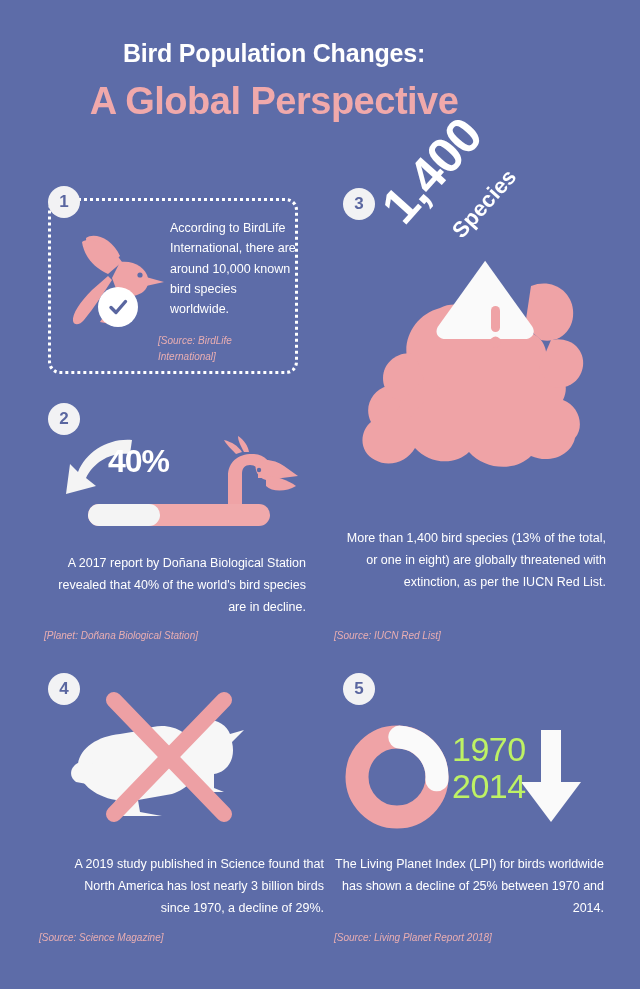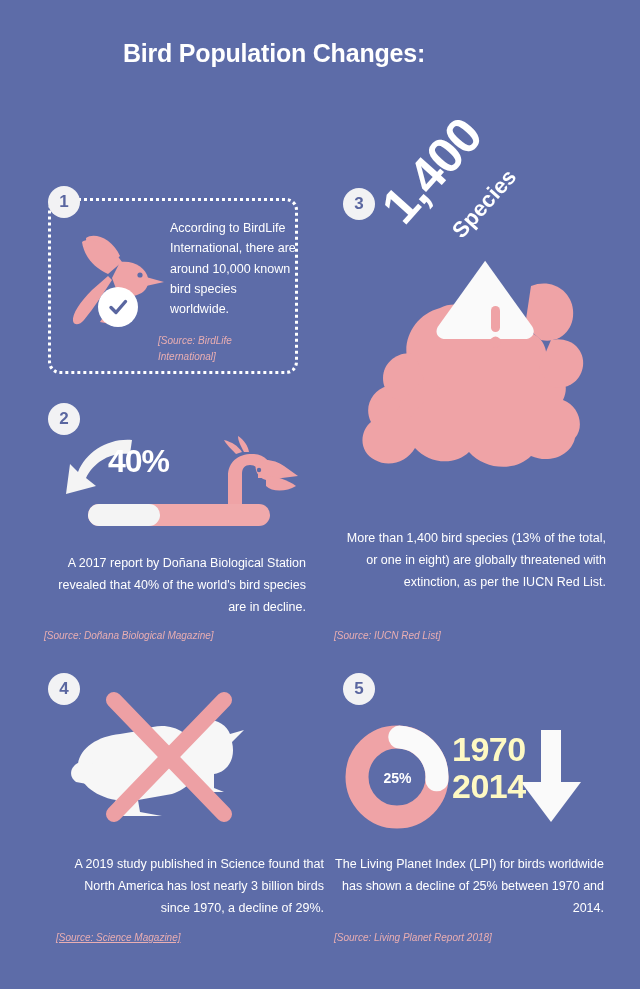--- a/index.html
+++ b/index.html
@@ -109,46 +109,47 @@
     font-size: 22px; font-weight: bold; color: #FFFFFF;
     transform: rotate(-48deg); transform-origin: left top;
     white-space: nowrap;
   }
   .s3-body { left: 334px; top: 528px; width: 272px; }
   .s3-source { left: 334px; top: 628px; width: 270px; }
 
   
   .s4-graphic { position: absolute; left: 68px; top: 688px; width: 190px; height: 150px; }
   .s4-body { left: 44px; top: 854px; width: 260px; margin-left: 20px; }
-  .s4-source { left: 56px; top: 930px; width: 260px; text-decoration: underline; }
+  .s4-source { left: 39px; top: 930px; width: 260px; }
 
   
   .s5-graphic { position: absolute; left: 345px; top: 718px; width: 250px; height: 120px; }
   .donut-label {
     position: absolute; left: 345px; top: 725px;
     width: 105px; height: 105px;
     display: flex; align-items: center; justify-content: center;
     font-size: 14px; font-weight: bold; color: #FFFFFF;
     pointer-events: none;
   }
   .year-stack {
     position: absolute; left: 452px; top: 731px;
-    font-size: 34px; font-weight: bold; color: #fef9c3;
+    font-size: 34px; font-weight: normal; color: #bef264;
     line-height: 1.08; letter-spacing: -0.5px;
   }
   .s5-body { left: 334px; top: 854px; width: 270px; }
   .s5-source { left: 334px; top: 930px; width: 270px; }
 </style>
 </head>
 <body>
 
 <div class="poster">
 
   <div class="header">
     <div class="title-1">Bird Population Changes:</div>
+    <div class="title-2">A Global Perspective</div>
   </div>
 
   <div class="dotted-box"></div>
   <div class="badge" style="left:48px; top:186px;">1</div>
 
   <svg class="hummingbird" viewBox="0 0 104 112">
     <path d="M26 16 C34 10 52 16 60 34 L45 48 C34 42 26 30 26 16 Z" fill="#EFA3A6"></path>
     <path d="M22 20 C30 14 50 22 62 40 L48 52 C34 46 24 34 22 20 Z" fill="#EFA3A6"></path>
     <path d="M60 40 C74 38 86 46 88 56 C90 66 82 74 70 74 L58 72 L52 56 Z" fill="#EFA3A6"></path>
     <path d="M86 55 L104 60 L86 64 Z" fill="#EFA3A6"></path>
@@ -180,21 +181,21 @@
     <circle cx="199" cy="38" r="2.2" fill="#5D6CA8"></circle>
   </svg>
 
   <div class="pct-label">40%</div>
 
   <div class="progress-track">
     <div class="progress-fill"></div>
   </div>
 
   <div class="body-text s2-body">A 2017 report by Doñana Biological Station revealed that 40% of the world's bird species are in decline.</div>
-  <div class="source-text s2-source">[Source: Doñana Biological Magazine]</div>
+  <div class="source-text s2-source">[Planet: Doñana Biological Station]</div>
 
   <div class="badge" style="left:343px; top:188px;">3</div>
 
   <svg class="s3-graphic" viewBox="0 0 250 300">
 
     <path d="M95 118 C72 124 58 146 62 168 C52 168 40 180 42 196 C28 200 18 216 26 232
              C14 242 14 262 30 270 C44 278 62 272 70 258 C84 274 110 276 124 262
              C140 280 170 282 186 266 C204 274 226 266 230 248 C240 236 234 216 218 210
              C226 194 216 176 200 174 C206 156 192 140 176 142 C170 124 148 114 130 122
              C122 114 106 112 95 118 Z" fill="#EFA3A6"></path>
@@ -240,21 +241,20 @@
 
   <svg class="s5-graphic" viewBox="0 0 250 120">
 
     <circle cx="52" cy="59" r="40" fill="none" stroke="#EFA3A6" stroke-width="23"></circle>
 
     <circle cx="52" cy="59" r="40" fill="none" stroke="#FAFAFA" stroke-width="23" stroke-linecap="round" stroke-dasharray="62.8 188.4" transform="rotate(-86 52 59)"></circle>
 
     <path d="M196 12 L216 12 L216 64 L236 64 L206 104 L176 64 L196 64 Z" fill="#FAFAFA"></path>
   </svg>
 
-  <div class="donut-label">25%</div>
 
   <div class="year-stack">
     <div>1970</div>
     <div>2014</div>
   </div>
 
   <div class="body-text s5-body">The Living Planet Index (LPI) for birds worldwide has shown a decline of 25% between 1970 and 2014.</div>
   <div class="source-text s5-source">[Source: Living Planet Report 2018]</div>
 
 </div>

